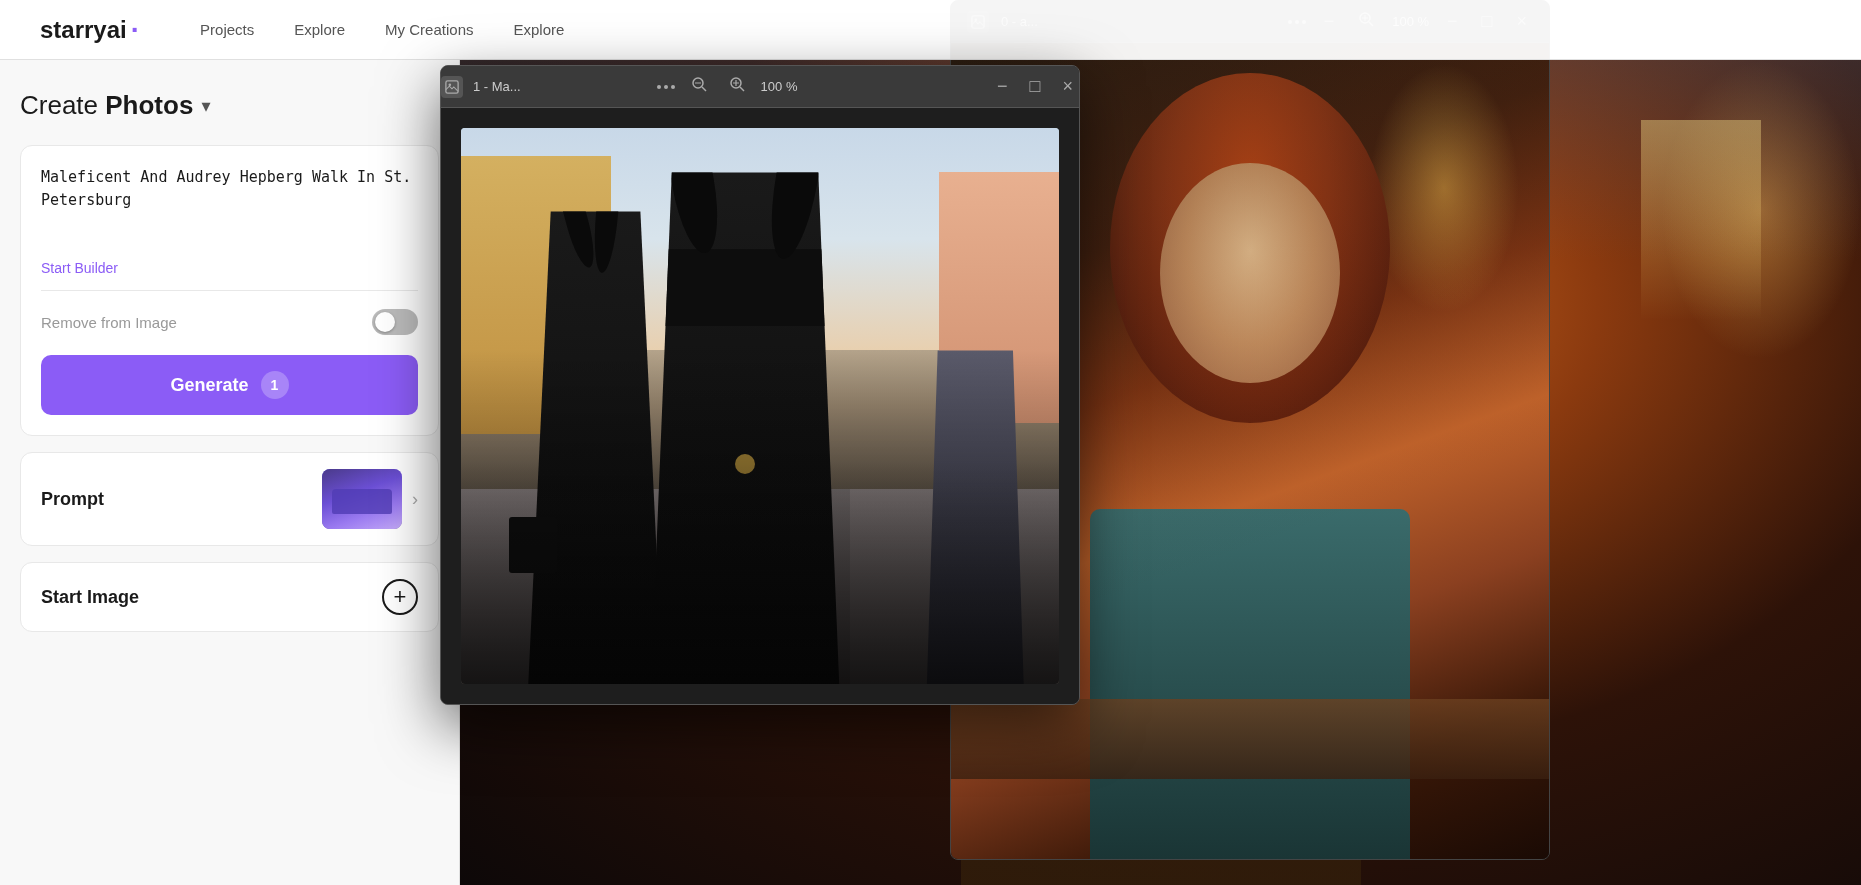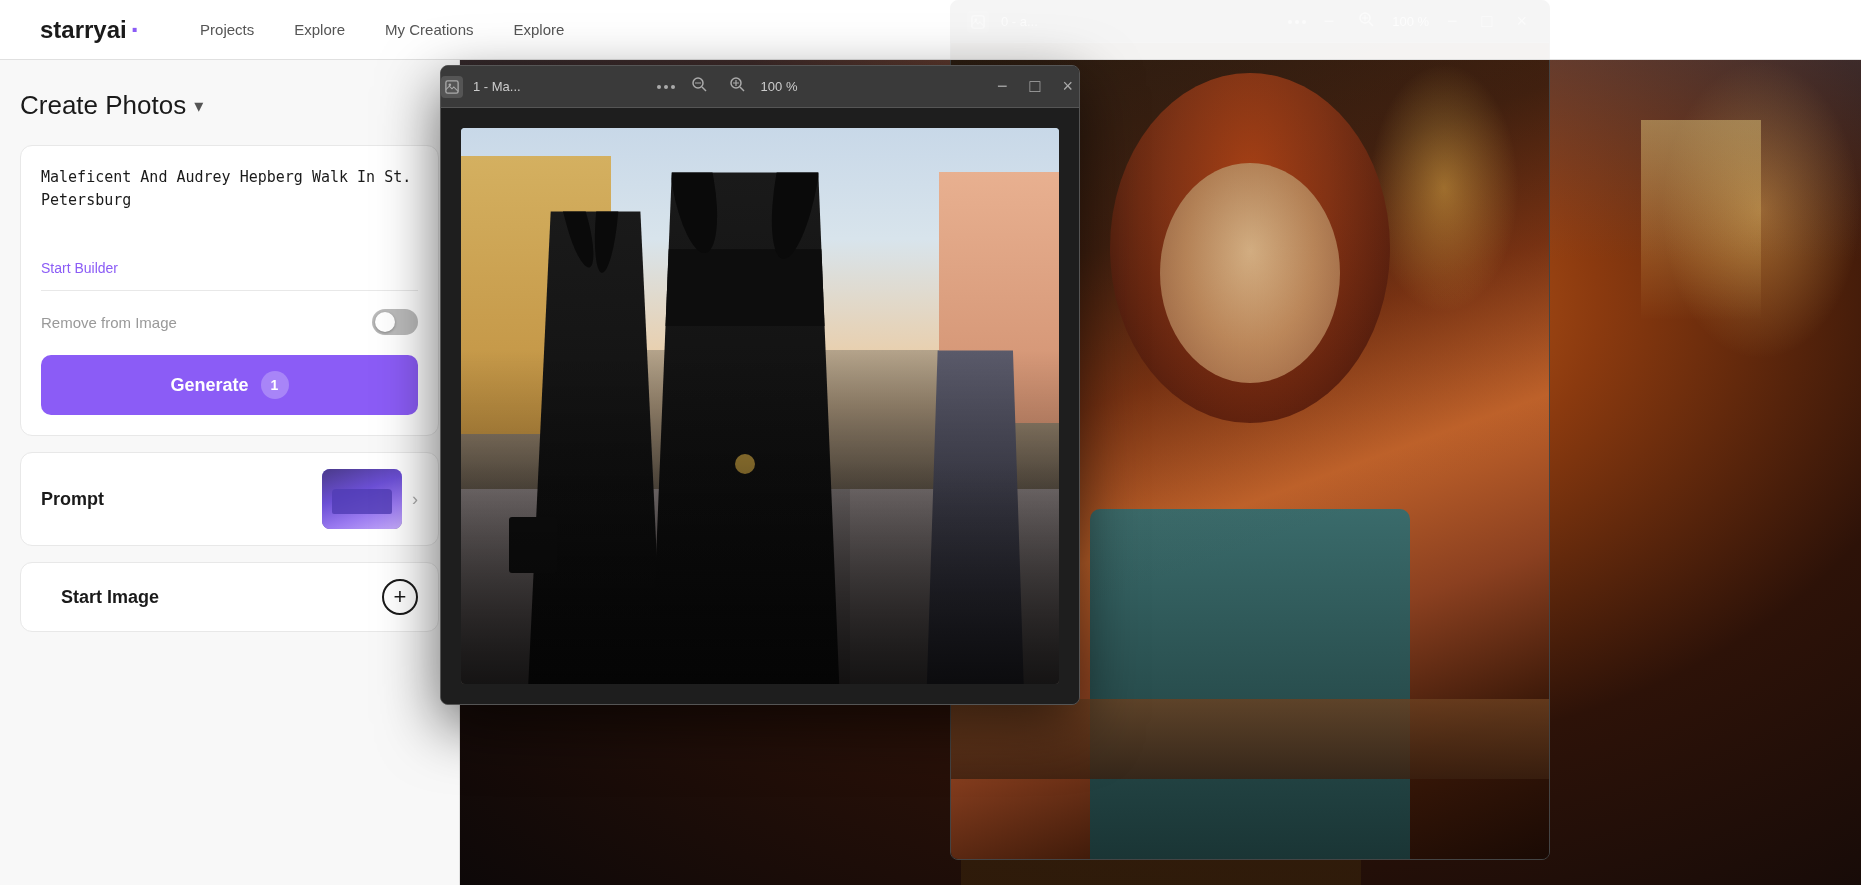--- a/index.html
+++ b/index.html
@@ -66,21 +66,21 @@
     .create-title {
       font-size: 26px;
       font-weight: 400;
       color: #1a1a1a;
       margin-bottom: 24px;
       display: flex;
       align-items: center;
       gap: 8px;
     }
     .create-title strong {
-      font-weight: 400;
+      font-weight: 700;
       text-align: center;
     }
     .create-title .chevron {
       font-size: 18px;
       color: #555;
     }
 
     .prompt-card {
       background: #fff;
       border-radius: 12px;
@@ -230,21 +230,20 @@
       padding: 16px 20px;
       border: 1px solid #e8e8e8;
       display: flex;
       align-items: center;
       justify-content: space-between;
     }
     .start-image-label {
       font-size: 18px;
       font-weight: 600;
       color: #1a1a1a;
-      margin-left: 20px;
     }
     .add-btn {
       width: 36px;
       height: 36px;
       border: 2px solid #1a1a1a;
       border-radius: 50%;
       display: flex;
       align-items: center;
       justify-content: center;
       cursor: pointer;

